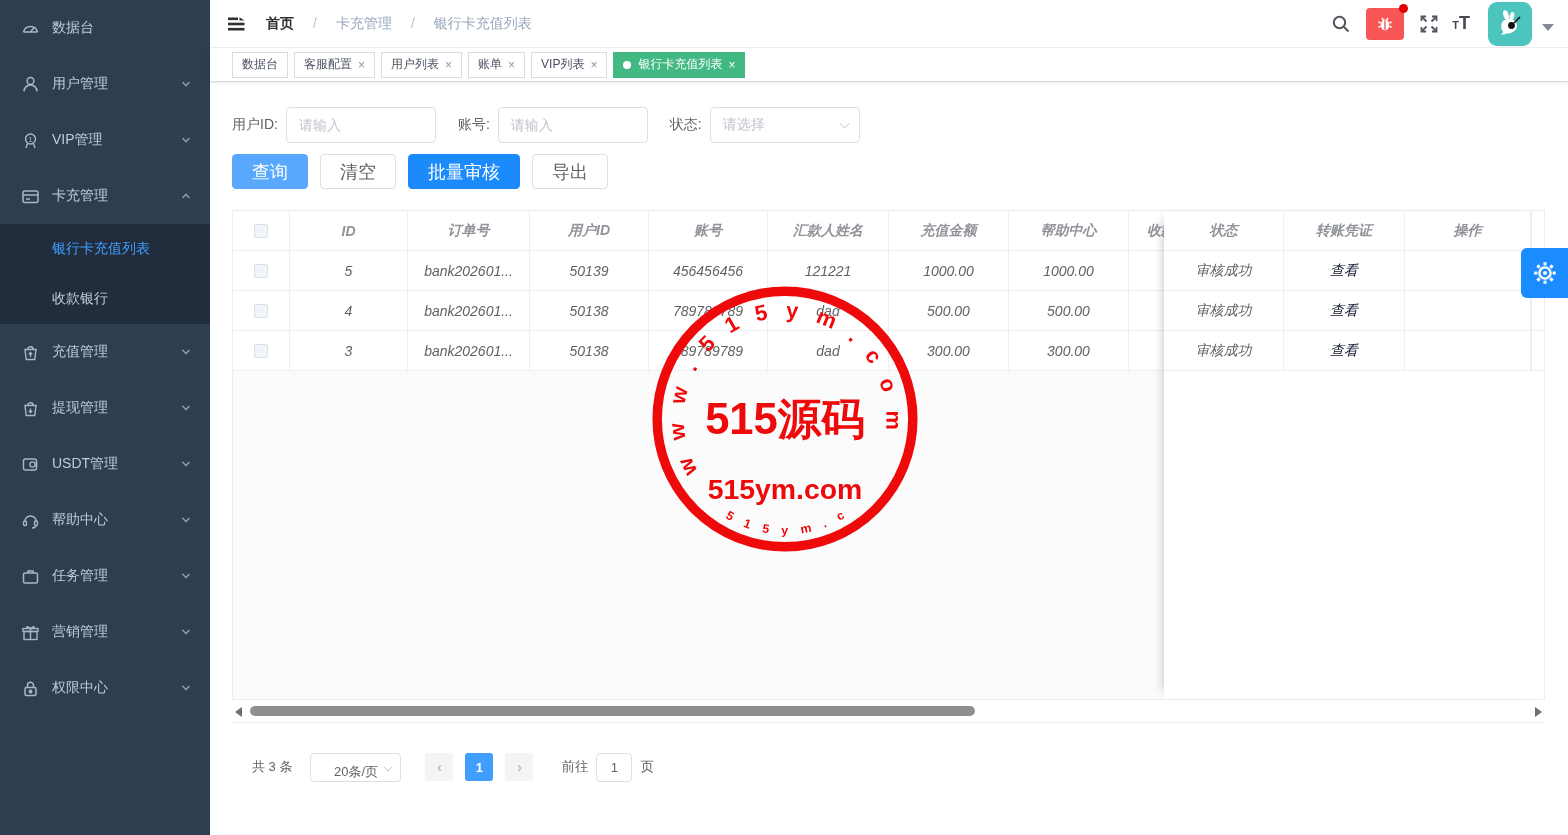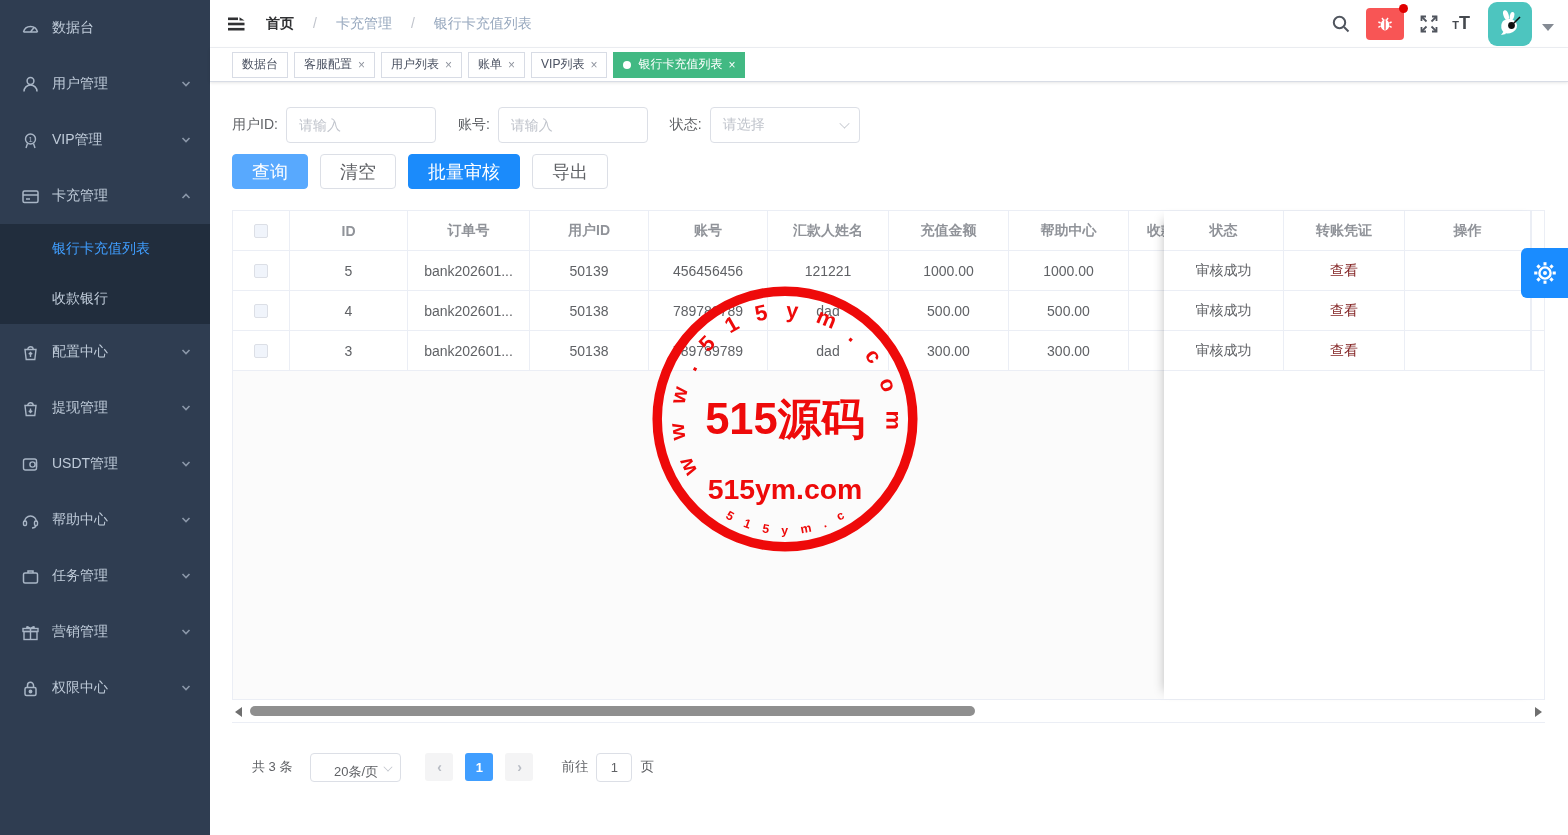--- a/index.html
+++ b/index.html
@@ -55,27 +55,27 @@
 
   .btn-row { position:absolute; left:22px; top:154px; display:flex; }
   .btn { height:35px; padding:0 19px; border-radius:4px; font-size:18px; display:inline-flex; align-items:center; justify-content:center; cursor:pointer; border:1px solid #dcdfe6; background:#fff; color:#606266; margin-right:12px; font-family:inherit; }
   .btn.primary-light { background:#58a9fe; border-color:#58a9fe; color:#fff; }
   .btn.primary { background:#1b8bfb; border-color:#1b8bfb; color:#fff; }
 
   
   .table-wrap { position:absolute; left:22px; top:210px; width:1313px; height:490px; border:1px solid #ebeef5; background:#fbfbfb; font-size:14px; }
   .t-scroll { position:absolute; left:0; top:0; width:932px; height:488px; overflow:hidden; background:#fff; }
   .t-inner { width:1016px; }
-  .trow { display:flex; height:40px; background:#fff; }
+  .trow { display:flex; height:40px; background:#fff;font-style:italic; }
   .trow.head .tcell { color:#909399; font-weight:700; }
   .tcell { height:40px; display:flex; align-items:center; justify-content:center; border-right:1px solid #ebeef5; border-bottom:1px solid #ebeef5; color:#606266; overflow:hidden; white-space:nowrap; flex:none; }
   .tcell.clip { justify-content:flex-start; padding-left:18px; }
   .t-empty { height:328px; background:#fbfbfb; }
   .checkbox { width:14px; height:14px; border:1px solid #dcdfe6; border-radius:2px; background:#f0f4fb; cursor:pointer; }
-  .cell-link { color:#7f1d1d; cursor:pointer;text-align:right; }
+  .cell-link { color:#0f172a; cursor:pointer;text-align:right; }
 
   .t-fixed { position:absolute; right:0; top:0; width:380px; height:488px; background:#fff; box-shadow:-8px 0 10px -8px rgba(0,0,0,.25); z-index:10; }
   .t-fixed .trow { background:#fff; }
   .gutter { border-left:1px solid #ebeef5; border-bottom:1px solid #ebeef5; border-right:none; }
 
   
   .hscroll { position:absolute; left:22px; top:703px; width:1313px; height:17px; }
   .hs-arrow { position:absolute; top:4px; width:0; height:0; cursor:pointer; }
   .hs-arrow.left { left:3px; border-top:5px solid transparent; border-bottom:5px solid transparent; border-right:7px solid #6f6f6f; }
   .hs-arrow.right { right:3px; border-top:5px solid transparent; border-bottom:5px solid transparent; border-left:7px solid #6f6f6f; }
@@ -167,21 +167,21 @@
         </div>
       </div>
       <div class="menu-item">
         <span class="mi-icon">
           <svg width="19" height="19" viewBox="0 0 19 19" fill="none" stroke="currentColor" stroke-width="1.4">
             <path d="M4 6.5 h11 l-1.2 10 h-8.6 z"></path>
             <path d="M6.8 6.5 a2.7 2.7 0 0 1 5.4 0"></path>
             <path d="M9.5 14 v-4 M7.8 11.2 L9.5 9.5 L11.2 11.2"></path>
           </svg>
         </span>
-        <span class="mi-label">配置中心</span>
+        <span class="mi-label">充值管理</span>
         <span style="color:#8a97a8;display:flex">
           <svg class="mi-arrow" width="12" height="12" viewBox="0 0 12 12" fill="none" stroke="currentColor" stroke-width="1.6">
             <polyline points="2.5,4 6,7.5 9.5,4"></polyline>
           </svg>
         </span>
       </div>
       <div class="menu-item">
         <span class="mi-icon">
           <svg width="19" height="19" viewBox="0 0 19 19" fill="none" stroke="currentColor" stroke-width="1.4">
             <path d="M4 6.5 h11 l-1.2 10 h-8.6 z"></path>

